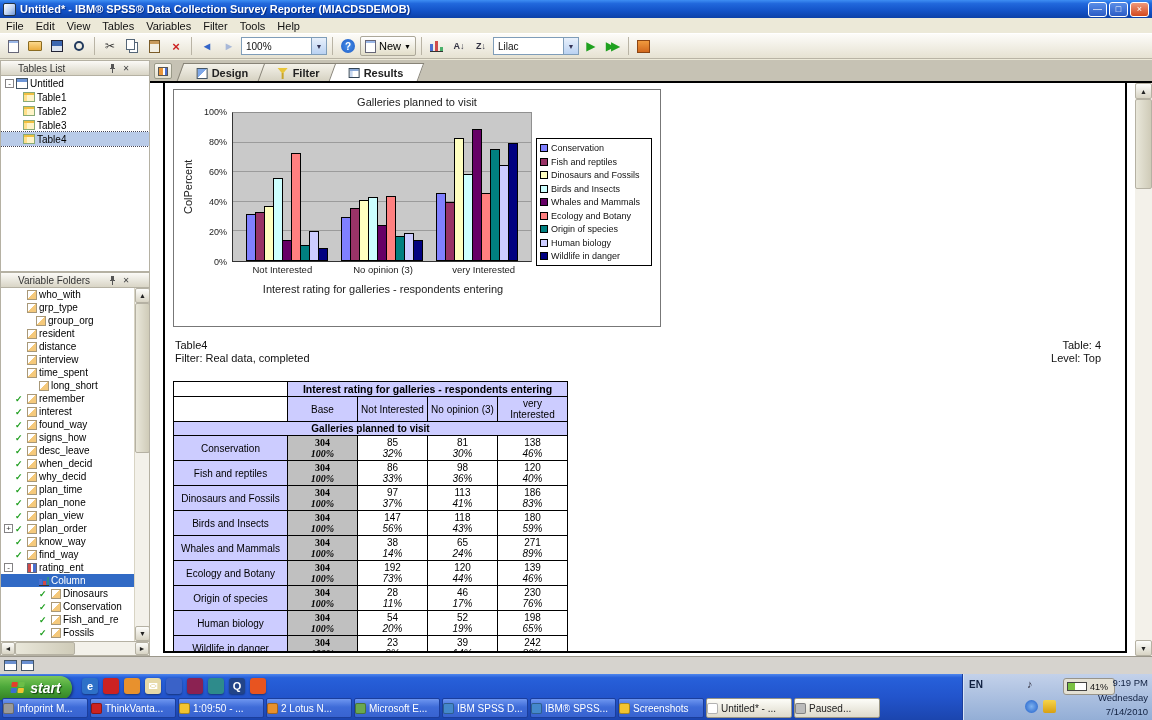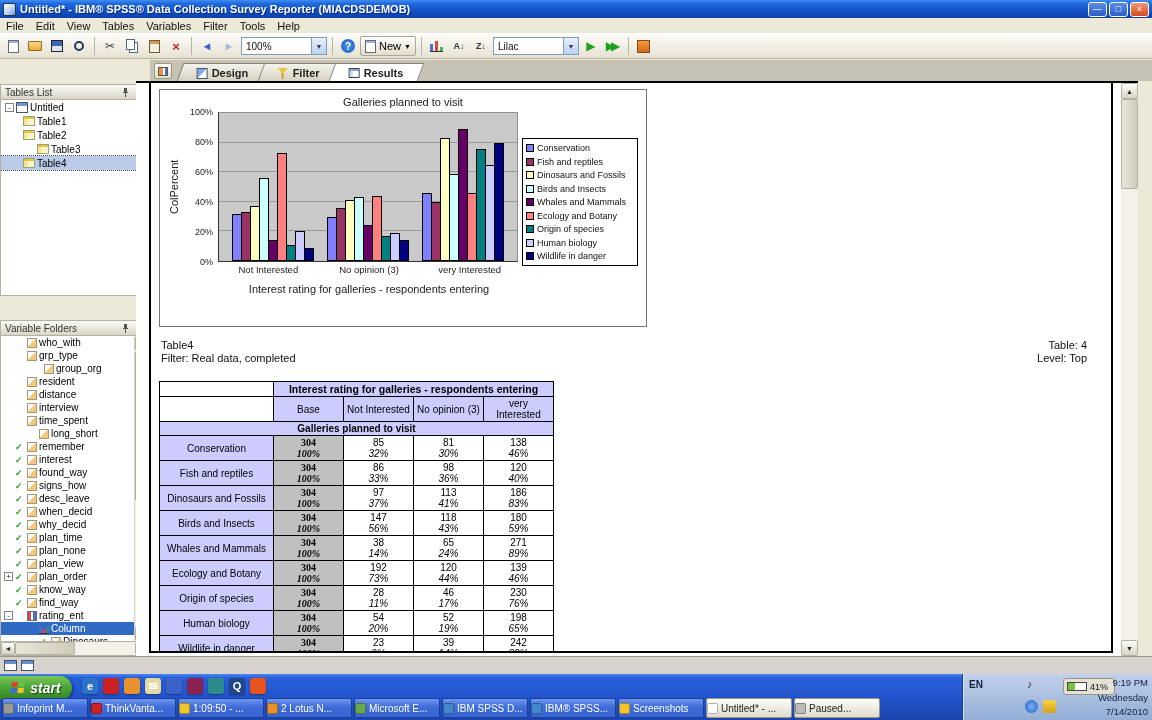--- a/index.html
+++ b/index.html
@@ -48,22 +48,22 @@
   .runallg { color:#1FA11F; font-size:12px; letter-spacing:-4px; padding-right:4px; }
   .i-export { width:13px; height:13px; background:linear-gradient(180deg,#F09A3E,#D2691E); border:1px solid #8B4513; }
   .combo { height:18px; background:#fff; border:1px solid #7F9DB9; display:flex; align-items:center; font-size:10px; }
   .combo .val { padding:0 4px; flex:1; color:#111; }
   .combo .drop { width:15px; height:16px; border-left:1px solid #7F9DB9; font-size:7px; color:#335;
     display:flex; align-items:center; justify-content:center; background:linear-gradient(180deg,#E8F0FB,#BAD2F2); }
   .w86 { width:86px; }
 
   
   .left-col { position:absolute; left:0; top:60px; width:150px; height:596px; display:flex; flex-direction:column; }
-  .phead { height:16px; display:flex; align-items:center; gap:2px; padding:0 4px; font-size:10px; color:#333;
-    background:linear-gradient(180deg,#FBFAF7,#D9D5C6); border:1px solid #B5B1A3;margin-top:24px; }
+  .phead { height:16px; display:flex; align-items:center; gap:2px; padding:0 17px; font-size:10px; color:#333;
+    background:linear-gradient(180deg,#FBFAF7,#D9D5C6); border:1px solid #B5B1A3; }
   .phead .ptitle { flex:1; }
   .ph-btn { width:12px; height:12px; display:flex; align-items:center; justify-content:center; color:#444; font-size:8px; }
   .tree { background:#fff; border:1px solid #B5B1A3; border-top:none; overflow:hidden; }
   .tables-tree { height:196px; }
   .vars-wrap { flex:1; min-height:0; display:flex; border:1px solid #B5B1A3; border-top:none; background:#fff; }
   .vars-tree { flex:1; overflow:hidden; }
   .trow { height:13px; display:flex; align-items:center; gap:2px; padding-left:4px; white-space:nowrap; font-size:10px; }
   .tables-tree .trow { height:14px; }
   .trow.sel { background:#B9CBE8; outline:1px dotted #445; }
   .trow.vsel { background:#316AC5; color:#fff; }
@@ -100,21 +100,21 @@
     background:linear-gradient(#F4F2EA,#D6D2C2); margin-right:-5px; display:flex; align-items:center; }
   .tab.active { background:#fff; z-index:2; }
   .tab .inner { transform:skewX(20deg); display:flex; align-items:center; gap:4px; font-size:11px; font-weight:bold; color:#222; }
   .design-icon { width:11px; height:11px; border:1px solid #456; background:linear-gradient(135deg,#7FA8E8 50%,#fff 50%); }
   .filter-icon { position:relative; width:11px; height:11px; }
   .filter-icon::before { content:""; position:absolute; left:0; top:0; border-left:5px solid transparent;
     border-right:5px solid transparent; border-top:6px solid #E8C53A; }
   .filter-icon::after { content:""; position:absolute; left:4px; top:5px; width:2px; height:6px; background:#C8A52A; }
   .results-icon { width:11px; height:10px; background:#fff; border:1px solid #345;
     box-shadow:inset 0 2px 0 #88A8D8, inset 3px 0 0 #C8D8F0; }
-  .viewport { position:absolute; left:136px; top:81px; width:1002px; height:575px; background:#fff; border-top:2px solid #000; }
+  .viewport { position:absolute; left:150px; top:81px; width:1002px; height:575px; background:#fff; border-top:2px solid #000; }
   .page { position:absolute; left:13px; top:0; width:964px; height:570px; background:#fff;
     border:2px solid #000; border-top:none; overflow:hidden; }
   .main-sb { position:absolute; right:0; top:0; width:17px; height:100%; background:#F3F1EA;
     display:flex; flex-direction:column; }
   .main-sb .sb-btn { width:17px; height:16px; }
   .main-sb .sb-thumb { width:17px; height:90px; }
   .main-sb .track { flex:1; }
 
   
   .chart-box { position:absolute; left:8px; top:6px; width:488px; height:238px; border:1px solid #777; background:#fff; }
@@ -309,21 +309,21 @@
      <span class="tlabel">Untitled</span>
         </div>
         <div class="trow" style="padding-left:22px">
      <span class="icn table-icn"></span>
      <span class="tlabel">Table1</span>
         </div>
         <div class="trow" style="padding-left:22px">
      <span class="icn table-icn"></span>
      <span class="tlabel">Table2</span>
         </div>
-        <div class="trow" style="padding-left:36px">
+        <div class="trow" style="padding-left:22px">
      <span class="icn table-icn"></span>
      <span class="tlabel">Table3</span>
         </div>
         <div class="trow sel" style="padding-left:22px">
      <span class="icn table-icn"></span>
      <span class="tlabel">Table4</span>
         </div>
       </div>
     <div class="phead">
       <span class="ptitle">Variable Folders</span>
@@ -341,21 +341,21 @@
             <span class="check"></span>
             <span class="icn var-icn"></span>
     <span class="tlabel">who_with</span>
           </div>
           <div class="trow" style="padding-left:3px">
     <span class="expsp"></span>
             <span class="check"></span>
             <span class="icn var-icn"></span>
     <span class="tlabel">grp_type</span>
           </div>
-          <div class="trow" style="padding-left:20px">
+          <div class="trow" style="padding-left:12px">
     <span class="expsp"></span>
             <span class="check"></span>
             <span class="icn var-icn"></span>
     <span class="tlabel">group_org</span>
           </div>
           <div class="trow" style="padding-left:3px">
     <span class="expsp"></span>
             <span class="check"></span>
             <span class="icn var-icn"></span>
     <span class="tlabel">resident</span>

